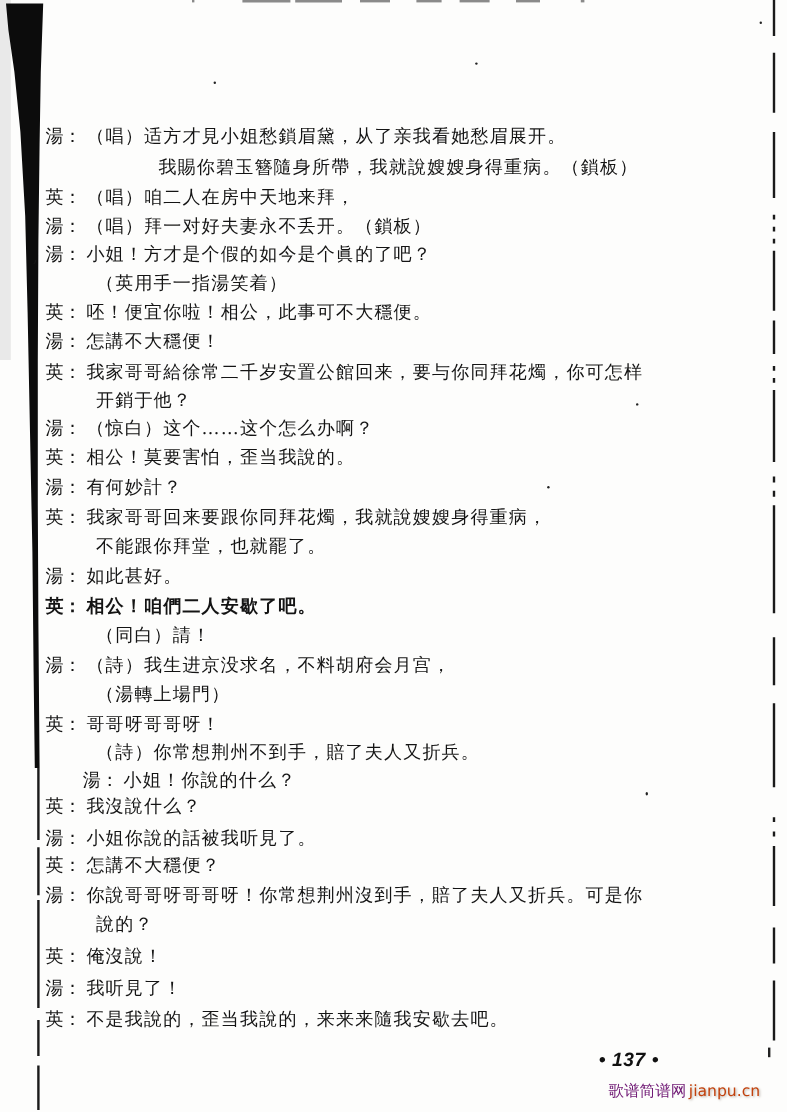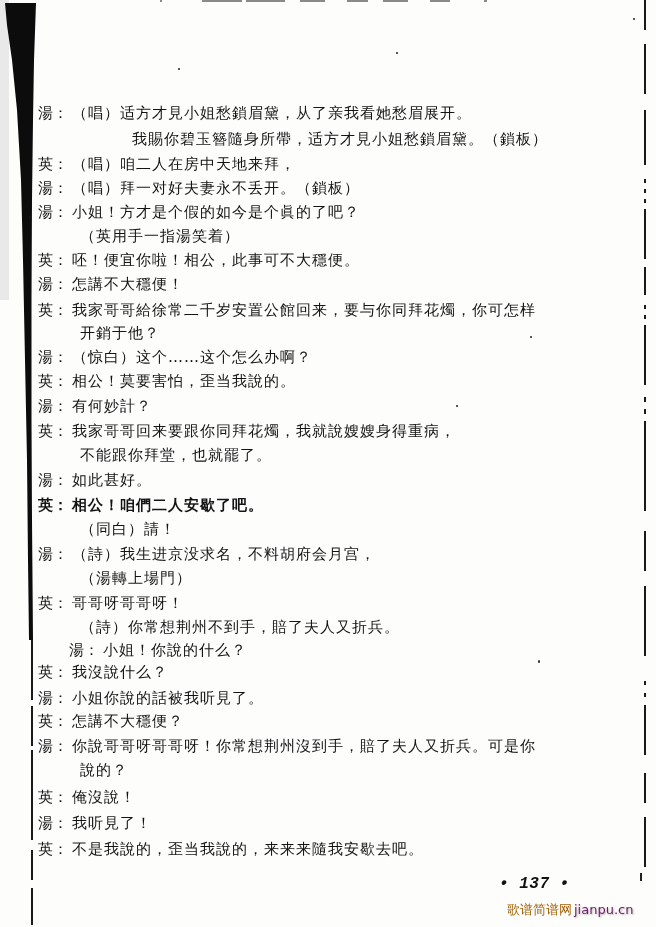--- a/index.html
+++ b/index.html
@@ -18,30 +18,30 @@
     }
     .line.indent { left: 80px; }
     .line.indent-verse { left: 132px; }
     .speaker { display: inline-block; width: 34px; letter-spacing: 0; }
     .margin-mark {
       position: absolute; left: 27px; top: 203px;
       font-size: 15px; line-height: 20px; font-family: "DejaVu Serif", serif;
     }
     .page-number {
       position: absolute; left: 499px; top: 874px;
-      font-family: Liberation Mono, monospace; font-style: italic; font-weight: bold;
+      font-family: Liberation Sans, sans-serif; font-style: italic; font-weight: bold;
       font-size: 16px; line-height: 20px; letter-spacing: 0.5px; color: #111;
     }
     .watermark {
       position: absolute; left: 507px; top: 901px;
       font-size: 13px; line-height: 18px; white-space: nowrap;
       font-family: "DejaVu Sans", sans-serif;
     }
-    .watermark .wm-cn { color: #a16207; text-align: center; }
-    .watermark .wm-en { color: #701a75; text-shadow: 1px 1px 2px #b9b2aa; margin-left: 2px; }
+    .watermark .wm-cn { color: #701a75; text-align: center; }
+    .watermark .wm-en { color: #c2410c; text-shadow: 1px 1px 2px #b9b2aa; margin-left: 2px; }
     .speck { position: absolute; background: #222; border-radius: 50%; }
   </style>
 </head>
 <body>
 
 <svg class="scan-art" viewBox="0 0 656 927" xmlns="http://www.w3.org/2000/svg">
   <rect x="0" y="0" width="9" height="300" fill="#d8d8d8" opacity="0.55"></rect>
   <polygon points="5,3 36,3 34,60 33,120 32,200 31.5,300 31.5,420 32,520 33,640 29,640 28,560 27,460 25,360 23,260 21,180 17,110 12,60 7,25" fill="#0c0c0c"></polygon>
   <line x1="32" y1="640" x2="32" y2="925" stroke="#1a1a1a" stroke-width="2" stroke-dasharray="60 6 40 4 90 10 30 8 70 30"></line>
   <line x1="645" y1="0" x2="645" y2="870" stroke="#1a1a1a" stroke-width="2" stroke-dasharray="30 14 50 16 55 14 4 6 4 6 4 6 50 8 28 10 4 6 4 6 60 12 5 7 5 7 90 20 40 15 70 25 4 8 4 8 50 18"></line>
@@ -65,21 +65,21 @@
 <div class="speck" style="left:456px;top:405px;width:2px;height:2px;"></div>
 <div class="speck" style="left:640px;top:873px;width:2px;height:8px;border-radius:0;"></div>
 
 <main>
   <span class="margin-mark">,</span>
 
   <div class="line" style="top:103px;">
     <span class="speaker">湯：</span><span>（唱）适方才見小姐愁鎖眉黛，从了亲我看她愁眉展开。</span>
   </div>
   <div class="line indent-verse" style="top:129px;">
-    <span>我賜你碧玉簪隨身所帶，适方才見小姐愁鎖眉黛。（鎖板）</span>
+    <span>我賜你碧玉簪隨身所帶，我就說嫂嫂身得重病。（鎖板）</span>
   </div>
   <div class="line" style="top:154px;">
     <span class="speaker">英：</span><span>（唱）咱二人在房中天地来拜，</span>
   </div>
   <div class="line" style="top:178px;">
     <span class="speaker">湯：</span><span>（唱）拜一对好夫妻永不丢开。（鎖板）</span>
   </div>
   <div class="line" style="top:202px;">
     <span class="speaker">湯：</span><span>小姐！方才是个假的如今是个眞的了吧？</span>
   </div>

